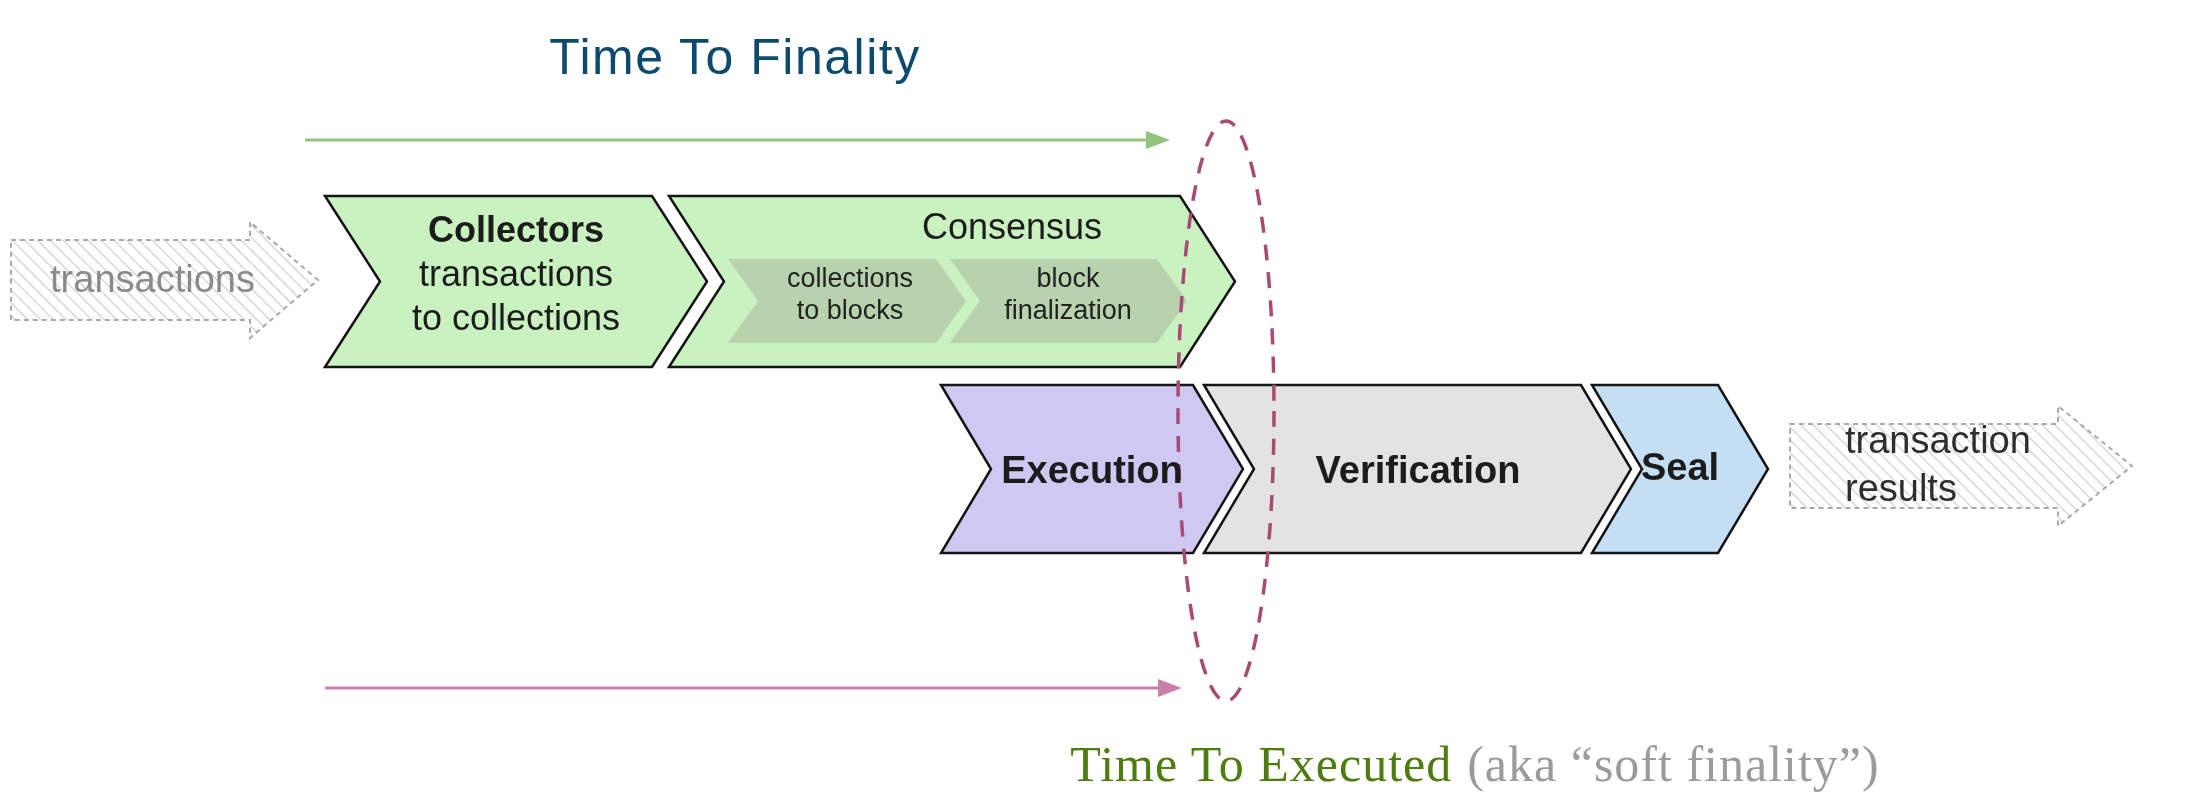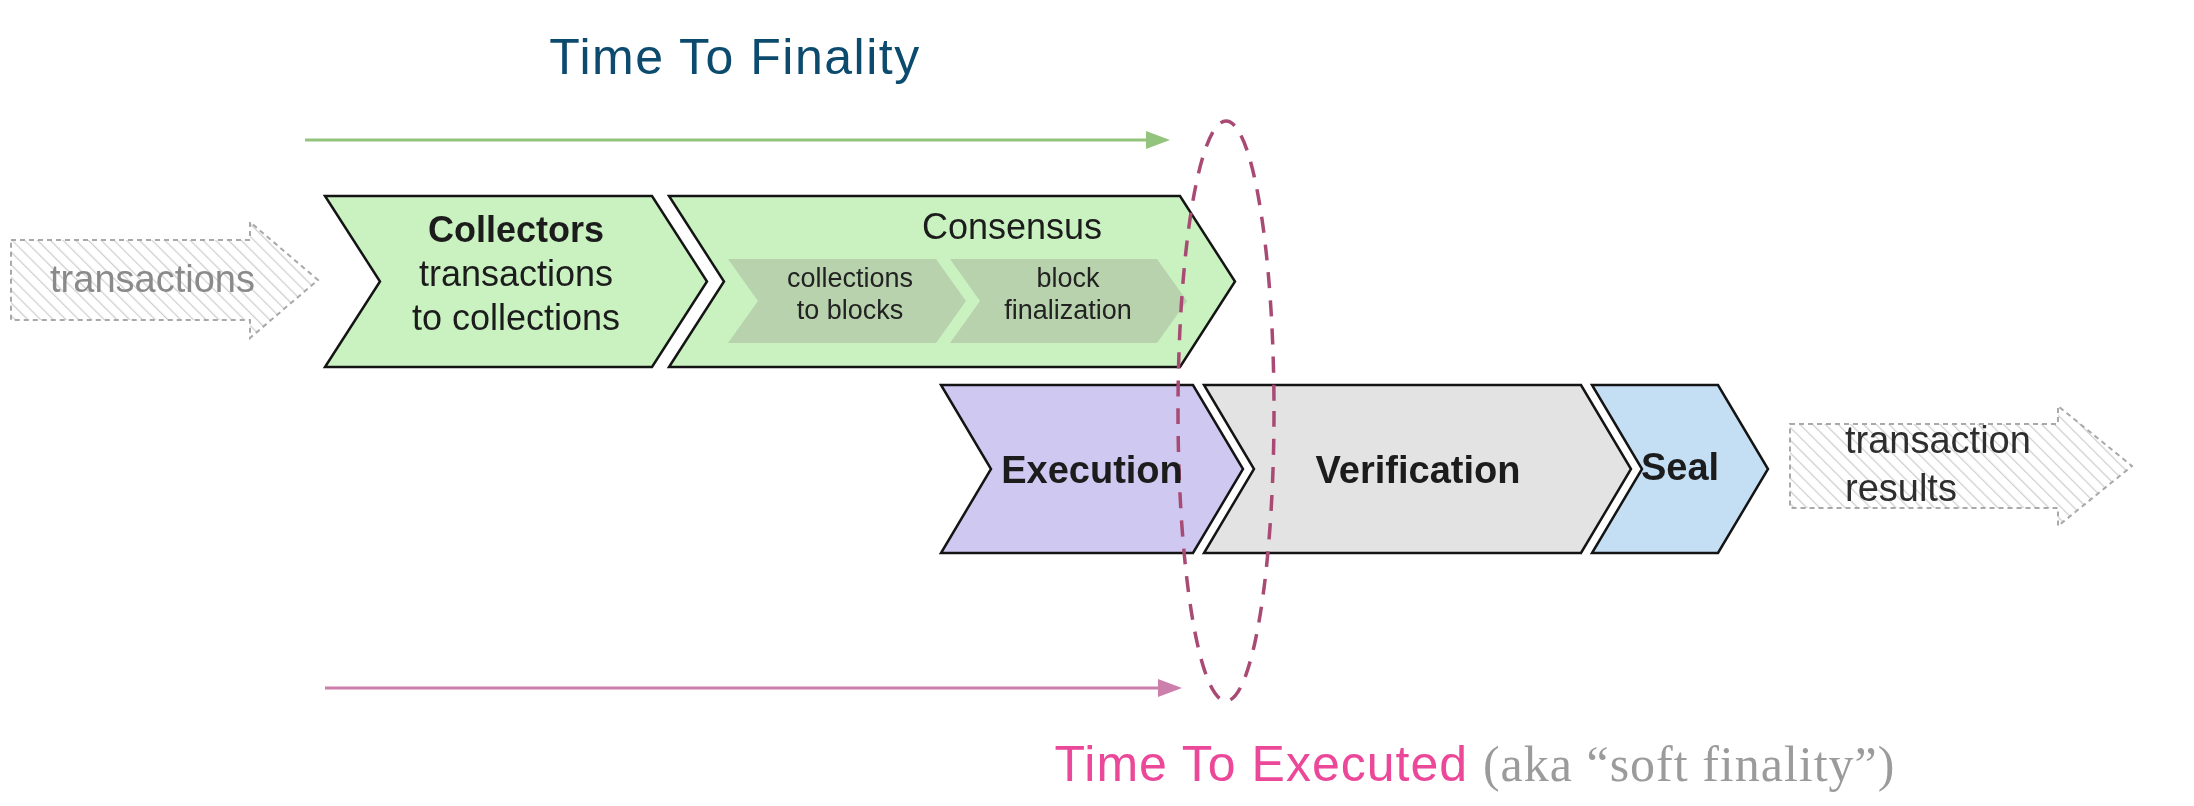--- a/index.html
+++ b/index.html
@@ -19,21 +19,21 @@
   .finality-title {
     left: 385px; top: 28px; width: 700px;
     font-size: 50px; letter-spacing: 1.5px;
     color: #0c4a6e; text-align: center;
   }
   .executed-title {
     left: 900px; top: 735px; width: 1150px;
     font-size: 50px; letter-spacing: 1px;
     text-align: center; white-space: nowrap;
   }
-  .executed-main { color: #ec4899; }
+  .executed-main { color: #4d7c0f; font-family: Liberation Serif, serif; }
   .executed-note { color: #9b9b9b; font-family: Liberation Serif, serif; }
 
   .io-label { font-size: 38px; color: #8a8a8a; }
   .input-label { left: 25px; top: 258px; width: 255px; text-align: center; }
   .output-label {
     left: 1845px; top: 417px; width: 280px;
     font-size: 38px; color: #2e2e2e; line-height: 1.26; text-align: left;
   }
 
   .stage-block { line-height: 1.22; font-size: 36px; }

